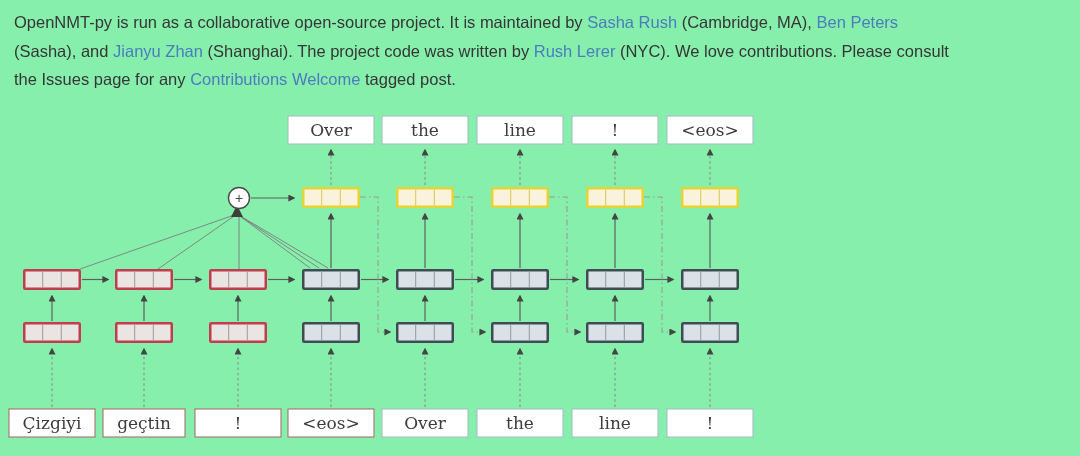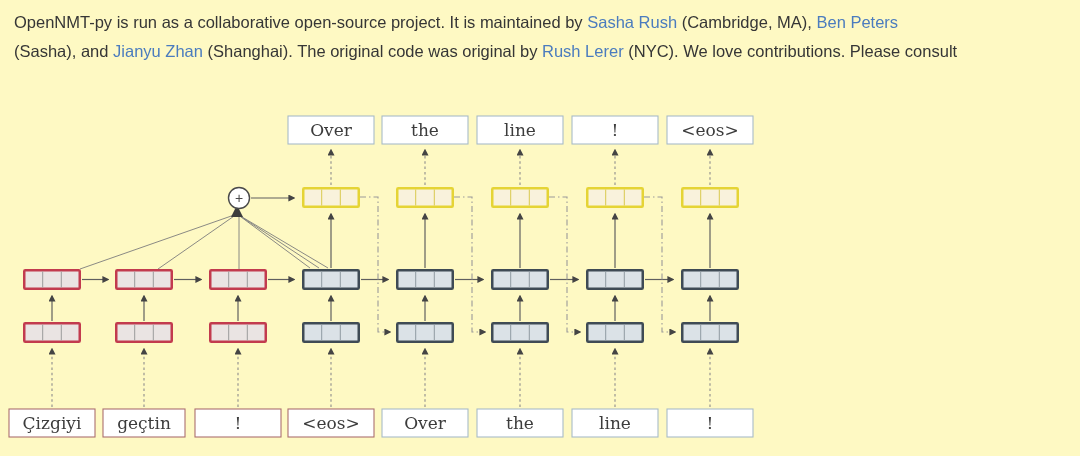--- a/index.html
+++ b/index.html
@@ -1,21 +1,21 @@
 <!DOCTYPE html>
 <html><head>
 <meta charset="utf-8">
 <style>
   * { box-sizing: border-box; margin: 0; padding: 0; }
   html,body { background:#ffffff; }
   .screen {
     position: relative;
     width: 1080px;
     height: 456px;
-    background: #fef9c3;
+    background: #86efac;
     overflow: hidden;
     font-family: "Liberation Sans", sans-serif;
   }
   
   .para {
     position: absolute;
     left: 14px;
     top: 8px;
     width: 1066px;
     font-size: 16.5px;
@@ -52,21 +52,22 @@
     text-anchor: middle;
   }
 </style>
 </head>
 <body>
 
 <div class="screen">
 
   <div class="para">
     <div class="pline"><span>OpenNMT-py is run as a collaborative open-source project. It is maintained by </span><a class="lnk">Sasha Rush</a><span> (Cambridge, MA), </span><a class="lnk">Ben Peters</a></div>
-    <div class="pline"><span>(Sasha), and </span><a class="lnk">Jianyu Zhan</a><span> (Shanghai). The original code was original by </span><a class="lnk">Rush Lerer</a><span> (NYC). We love contributions. Please consult</span></div>
+    <div class="pline"><span>(Sasha), and </span><a class="lnk">Jianyu Zhan</a><span> (Shanghai). The project code was written by </span><a class="lnk">Rush Lerer</a><span> (NYC). We love contributions. Please consult</span></div>
+    <div class="pline"><span>the Issues page for any </span><a class="lnk">Contributions Welcome</a><span> tagged post.</span></div>
   </div>
 
   <svg class="diag" width="1080" height="456" viewBox="0 0 1080 456">
     <defs>
       <g id="cellbox">
         <rect class="cbr" x="1.25" y="1.25" width="55.5" height="18.5" rx="1"></rect>
         <line class="cbl" x1="19.7" y1="2.5" x2="19.7" y2="18.5"></line>
         <line class="cbl" x1="38.3" y1="2.5" x2="38.3" y2="18.5"></line>
       </g>
       <marker id="arr" viewBox="0 0 10 10" refX="8" refY="5" markerWidth="7" markerHeight="7" orient="auto" markerUnits="userSpaceOnUse">

